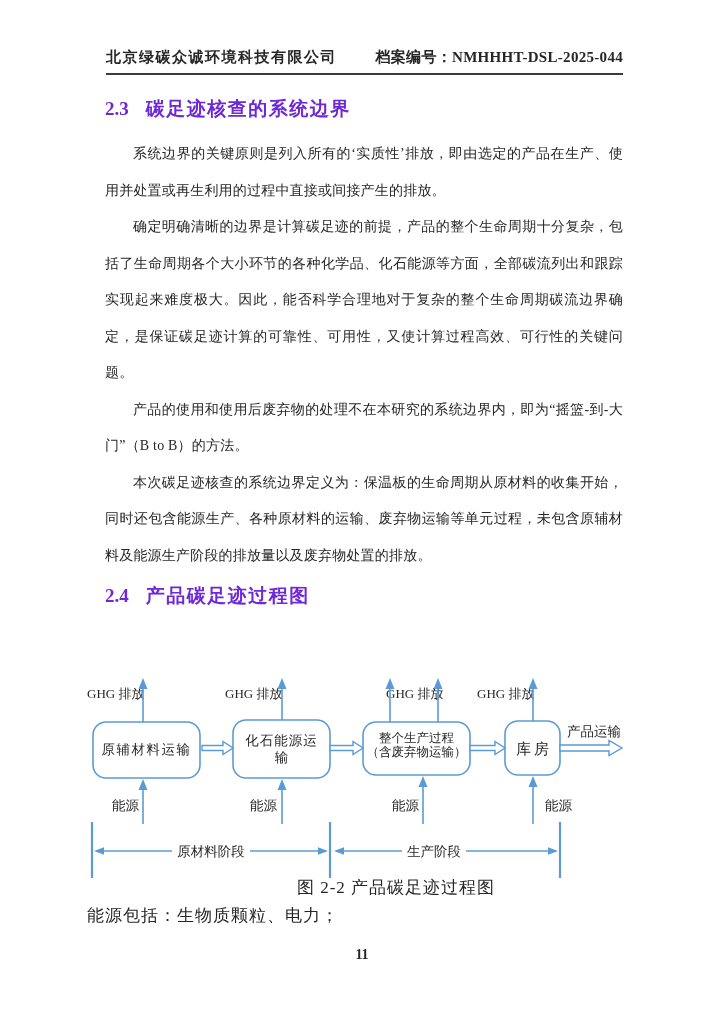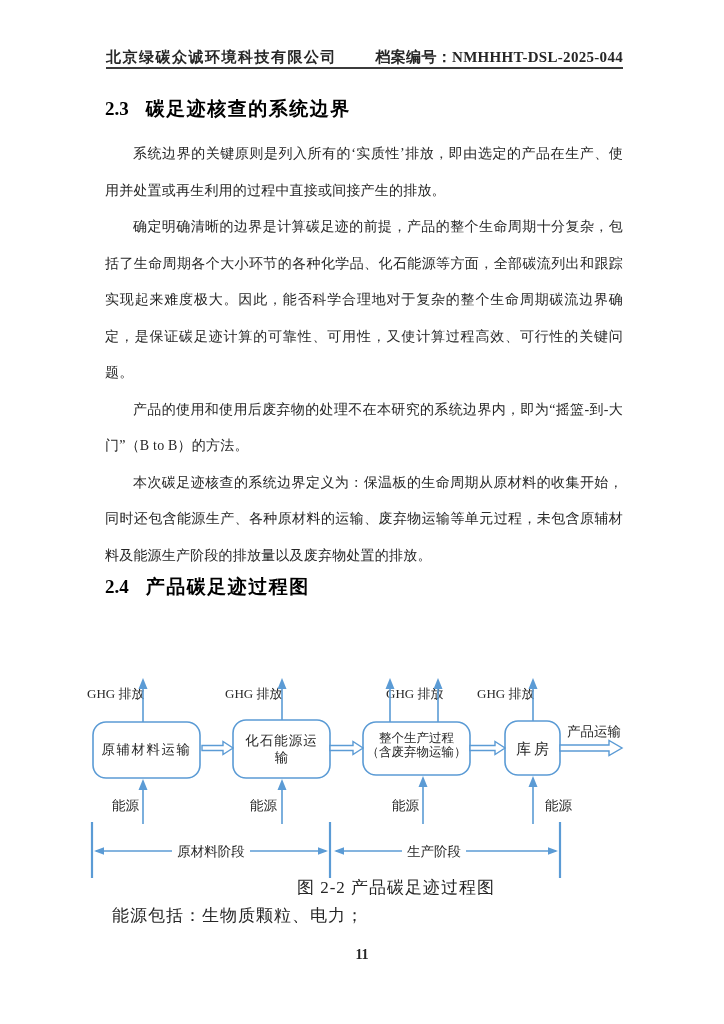--- a/index.html
+++ b/index.html
@@ -10,60 +10,61 @@
     background:#ffffff;
     font-family:"Liberation Serif","DejaVu Serif",serif;
     color:#262626;
     overflow:hidden;
   }
   
   .header{
     position:absolute;left:106px;top:48px;width:517px;
     display:flex;justify-content:space-between;align-items:baseline;
     font-size:15px;font-weight:bold;
+    padding-bottom:6px;
     border-bottom:2px solid #3b3b3b;
   }
   .header .company{letter-spacing:1.5px;}
   .header .file-no{letter-spacing:0.3px;font-family:Liberation Serif, serif;}
   
   .body{
     position:absolute;left:105px;top:96px;width:518px;
   }
   .body h2{
-    font-size:19px;font-weight:bold;color:#000000;
+    font-size:19px;font-weight:bold;color:#6d28d9;
     margin:0 0 14px 0;letter-spacing:1.5px;line-height:26px;
   }
   .body h2 .h-num{margin-right:17px;letter-spacing:0;}
   .body p{
     margin:0;
     font-size:14px;line-height:36.5px;
     text-indent:2em;
     text-align:justify;
     letter-spacing:0.2px;
   }
-  .body h2.second{margin-top:0;margin-bottom:8px;}
+  .body h2.second{margin-top:9px;margin-bottom:8px;}
   
   .diagram{position:absolute;left:0;top:672px;}
   .diagram text{
     font-family:"Liberation Serif","DejaVu Serif",serif;
     fill:#262626;
   }
   .t12{font-size:12.5px;}
   .t13{font-size:13px;}
   .t135{font-size:13.5px;}
   .t15{font-size:15px;letter-spacing:3px;}
   .t17{font-size:17px;letter-spacing:1px;}
   .blue-line{stroke:#5b9bd5;stroke-width:1.6;fill:none;}
   .blue-bar{stroke:#5b9bd5;stroke-width:2.2;fill:none;}
   .blue-fill{fill:#5b9bd5;stroke:none;}
   .proc-box{fill:#ffffff;stroke:#5b9bd5;stroke-width:1.6;}
   .hollow{fill:#ffffff;stroke:#5b9bd5;stroke-width:1.4;}
   
   .footnote{
-    position:absolute;left:112px;top:903px;
+    position:absolute;left:87px;top:903px;
     font-size:17px;line-height:26px;letter-spacing:1px;
   }
   .pagenum{
     position:absolute;left:0;top:946px;width:724px;
     text-align:center;font-size:14px;font-weight:bold;line-height:18px;
   }
 </style>
 </head>
 <body>
 

